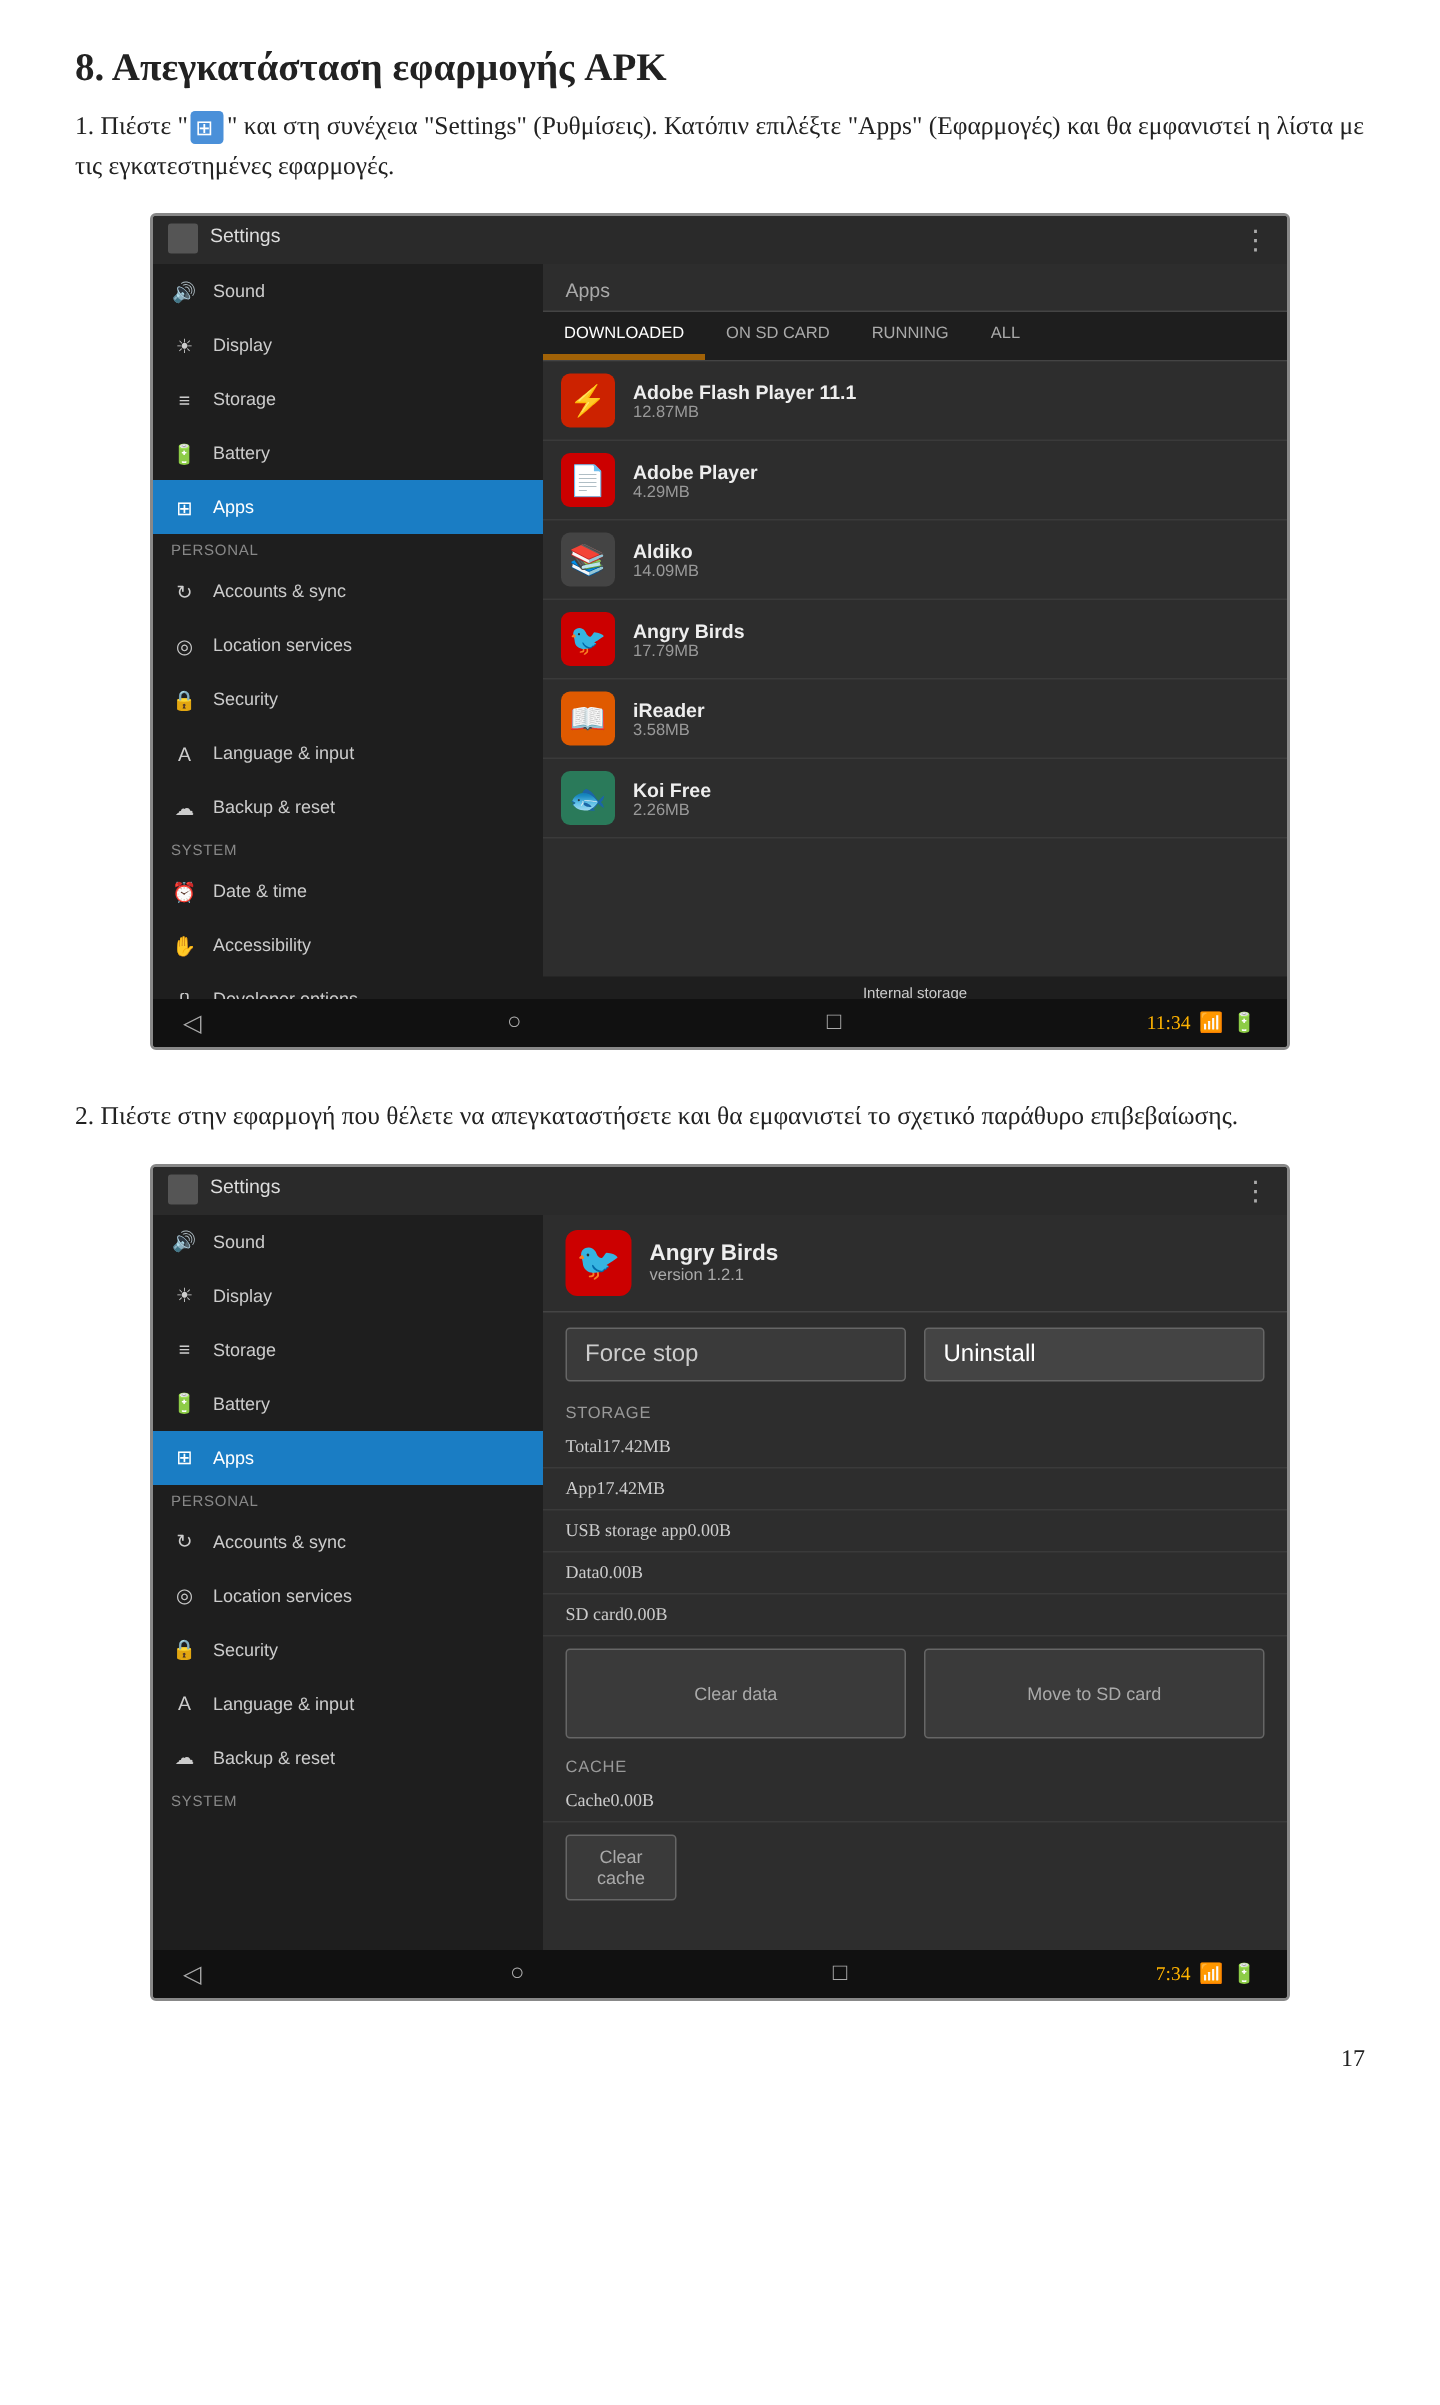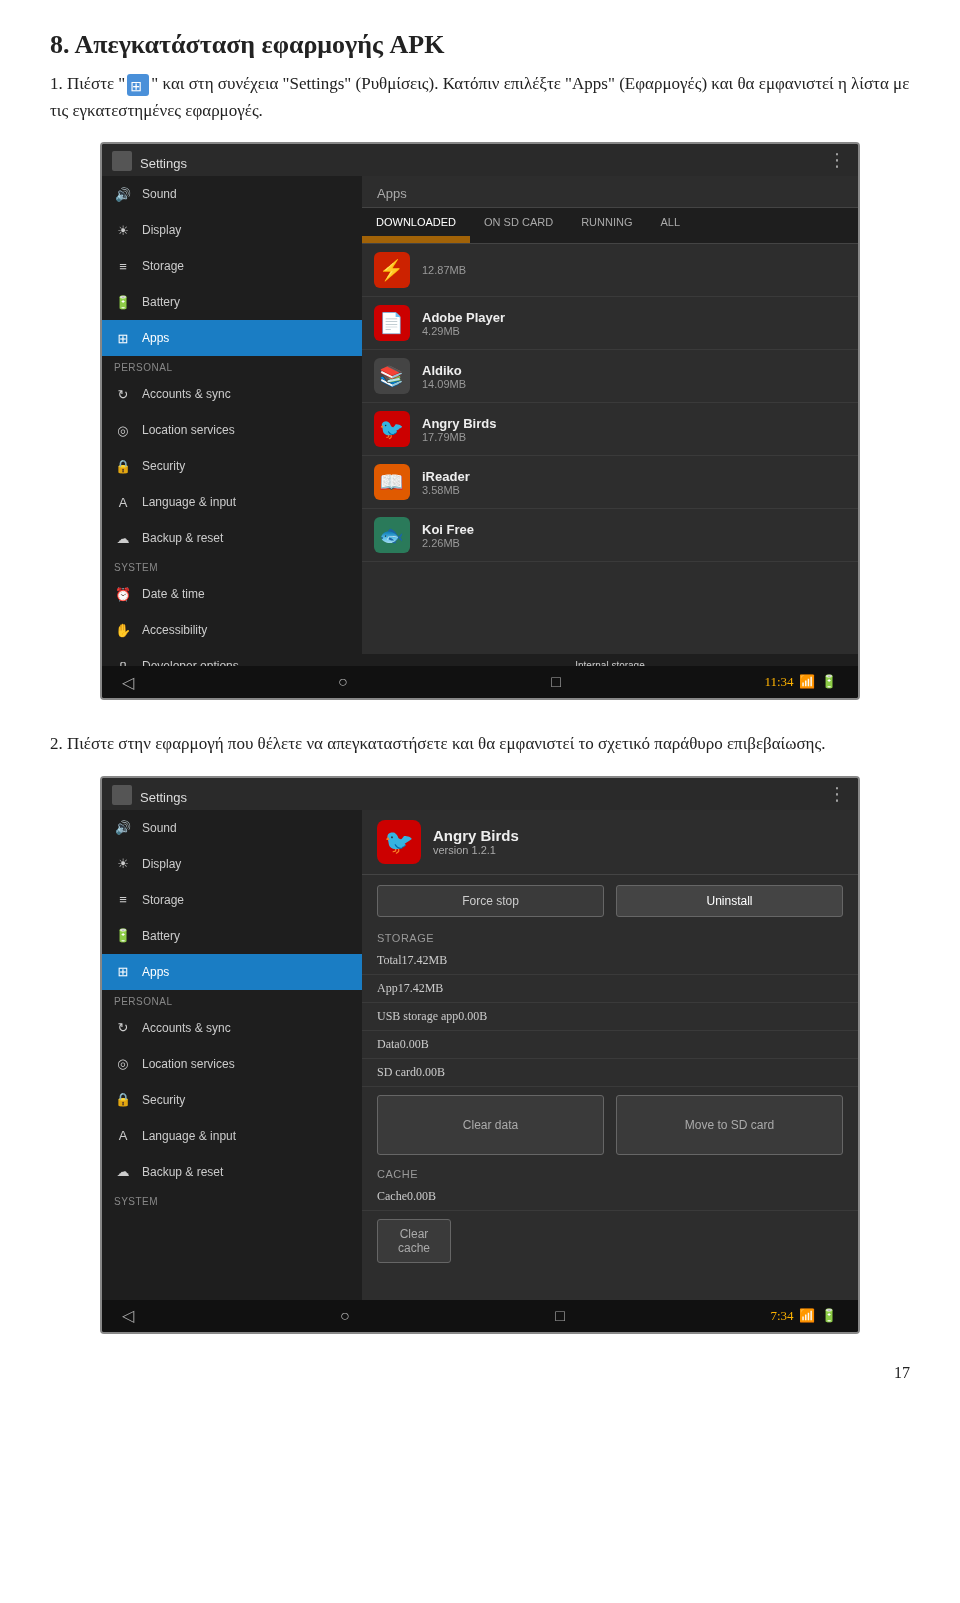--- a/index.html
+++ b/index.html
@@ -50,21 +50,21 @@
       border-radius: 4px;
       overflow: hidden;
       width: 760px;
       margin: 0 auto 30px auto;
       background: #1a1a1a;
     }
 
     .android-titlebar {
       background: #2a2a2a;
       display: flex;
-      align-items: flex-end;
+      align-items: flex-start;
       padding: 5px 10px;
       height: 32px;
     }
     .android-titlebar-icon {
       width: 20px;
       height: 20px;
       background: #555;
       border-radius: 2px;
       margin-right: 8px;
     }
@@ -148,21 +148,21 @@
     .tab-btn {
       padding: 8px 14px;
       font-size: 11px;
       color: #aaa;
       font-family: Arial, sans-serif;
       cursor: pointer;
       border-bottom: 2px solid transparent;
     }
     .tab-btn.active {
       color: #fff;
-      border-bottom: 7px solid #a16207;
+      border-bottom: 4px solid #a16207;
     }
 
     .app-list {
       overflow-y: auto;
       height: calc(100% - 80px);
     }
     .app-item {
       display: flex;
       align-items: center;
       padding: 8px 12px;
@@ -258,27 +258,27 @@
       color: #aaa;
       font-size: 11px;
     }
     .action-btns {
       display: flex;
       padding: 10px 15px;
       gap: 12px;
     }
     .action-btn {
       flex: 1;
-      padding: 8px 0;
+      padding: 8px 12px;
       border: 1px solid #666;
       background: #3a3a3a;
       color: #ccc;
-      font-size: 12px;
+      font-size: 16px;
       border-radius: 3px;
-      text-align: center;
+      text-align: left;
       cursor: pointer;
     }
     .action-btn.highlight {
       background: #444;
       color: #fff;
     }
     .detail-section-label {
       padding: 5px 15px 3px 15px;
       font-size: 11px;
       color: #999;
@@ -412,20 +412,21 @@
         <div class="tab-btn">ON SD CARD</div>
         <div class="tab-btn">RUNNING</div>
         <div class="tab-btn">ALL</div>
       </div>
 
       <div class="app-list">
 
         <div class="app-item">
           <div class="app-icon-box" style="background:#cc2200;">⚡</div>
           <div class="app-info">
+            <div class="app-name">Adobe Flash Player 11.1</div>
             <div class="app-size">12.87MB</div>
           </div>
         </div>
         <div class="app-item">
           <div class="app-icon-box" style="background:#cc0000;">📄</div>
           <div class="app-info">
             <div class="app-name">Adobe Player</div>
             <div class="app-size">4.29MB</div>
           </div>
         </div>

